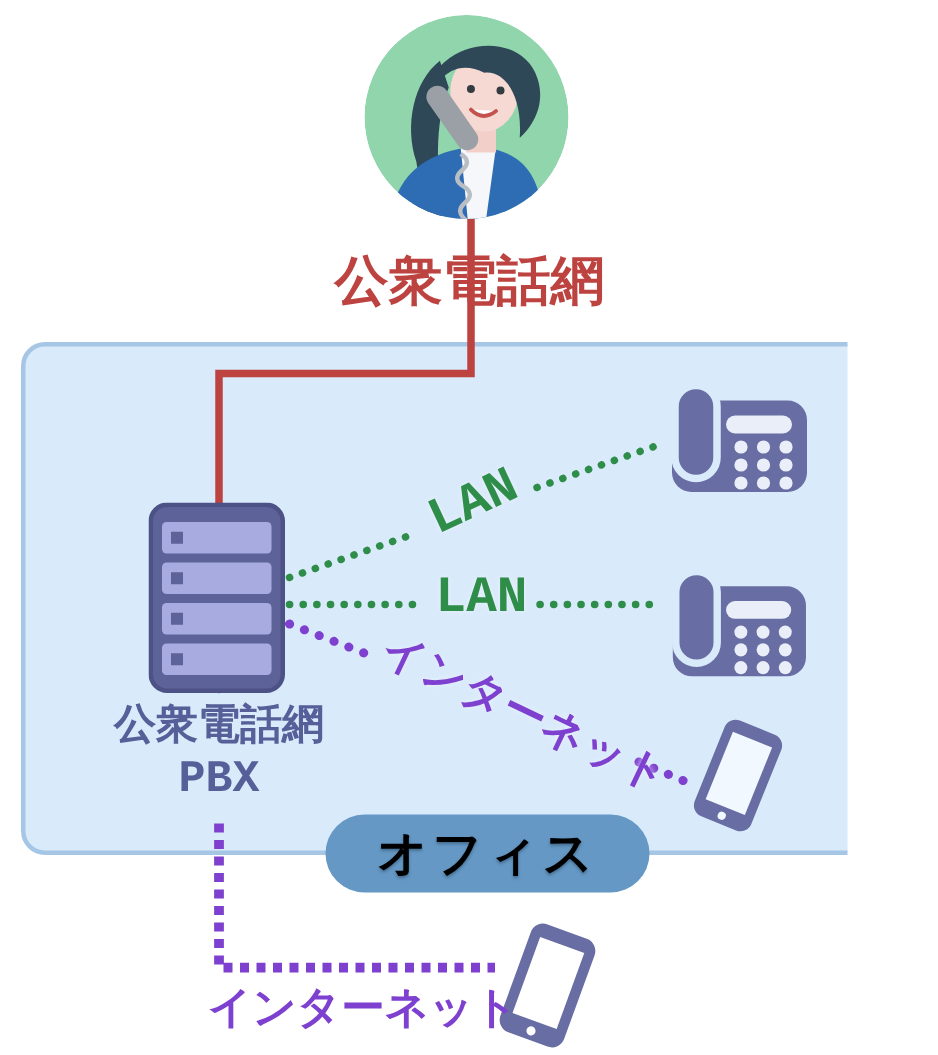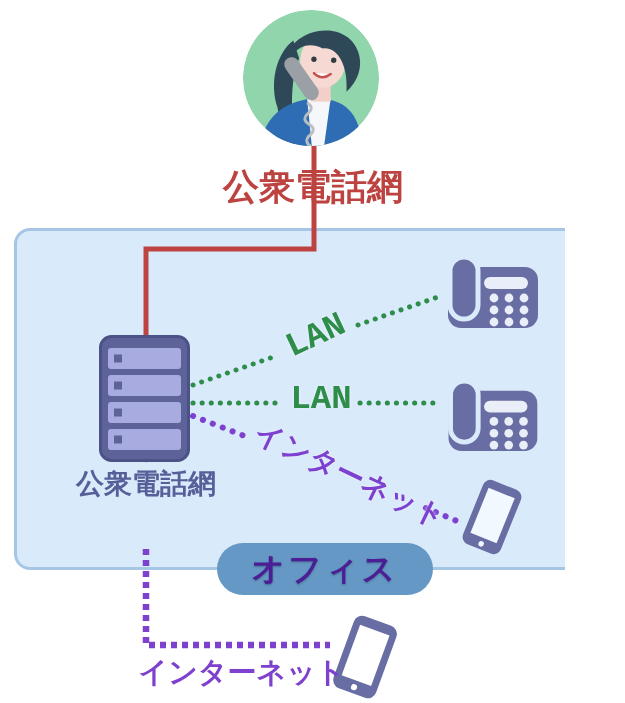--- a/index.html
+++ b/index.html
@@ -38,21 +38,21 @@
   .slate-label{color:var(--label-slate);}
   .pbx-l1{left:146px;top:486px;font-size:28px;}
   .pbx-l2{left:146px;top:520px;font-size:30px;}
   .ip-label{left:490px;top:353px;font-size:30px;}
   .badge{
     position:absolute;left:217px;top:543px;width:216px;height:52px;
     background:var(--badge-blue);border-radius:26px;
     display:flex;align-items:center;justify-content:center;
   }
   .badge span{
-    color:#4c1d95;font-size:33px;font-weight:bold;letter-spacing:3px;
+    color:#000000;font-size:33px;font-weight:bold;letter-spacing:3px;
     text-shadow:0 1px 2px rgba(42,74,104,.55);
   }
   
   .f-slate{fill:var(--device-slate);}
   .f-light{fill:#e9eef8;}
   .handset{fill:var(--device-slate);stroke:var(--office-fill);stroke-width:5;}
   .pbx-bodyc{fill:var(--pbx-body);stroke:#4d5286;stroke-width:3;}
   .pbx-barc{fill:var(--pbx-bar);}
   .pbx-sq{fill:var(--pbx-body);}
   .sp-body{fill:var(--device-slate);}
@@ -119,20 +119,21 @@
       <rect class="pbx-sq" x="15" y="19.5" width="8" height="8"></rect>
       <rect class="pbx-barc" x="9" y="40" width="73" height="21" rx="3"></rect>
       <rect class="pbx-sq" x="15" y="46.5" width="8" height="8"></rect>
       <rect class="pbx-barc" x="9" y="67" width="73" height="21" rx="3"></rect>
       <rect class="pbx-sq" x="15" y="73.5" width="8" height="8"></rect>
       <rect class="pbx-barc" x="9" y="94" width="73" height="21" rx="3"></rect>
       <rect class="pbx-sq" x="15" y="100.5" width="8" height="8"></rect>
     </svg>
   </div>
   <div class="lbl slate-label pbx-l1">公衆電話網</div>
+  <div class="lbl slate-label pbx-l2">PBX</div>
 
   <div class="abs" style="left:438px;top:255px;width:100px;height:73px;">
     <svg viewBox="0 0 100 73" width="100" height="73">
       <rect class="f-slate" x="10" y="12" width="90" height="61" rx="13"></rect>
       <rect class="f-light" x="46" y="22" width="44" height="12" rx="6"></rect>
       <g class="f-light">
         <circle cx="56" cy="43" r="4.4"></circle>
           <circle cx="71" cy="43" r="4.4"></circle>
           <circle cx="86" cy="43" r="4.4"></circle>
         <circle cx="56" cy="55" r="4.4"></circle>

